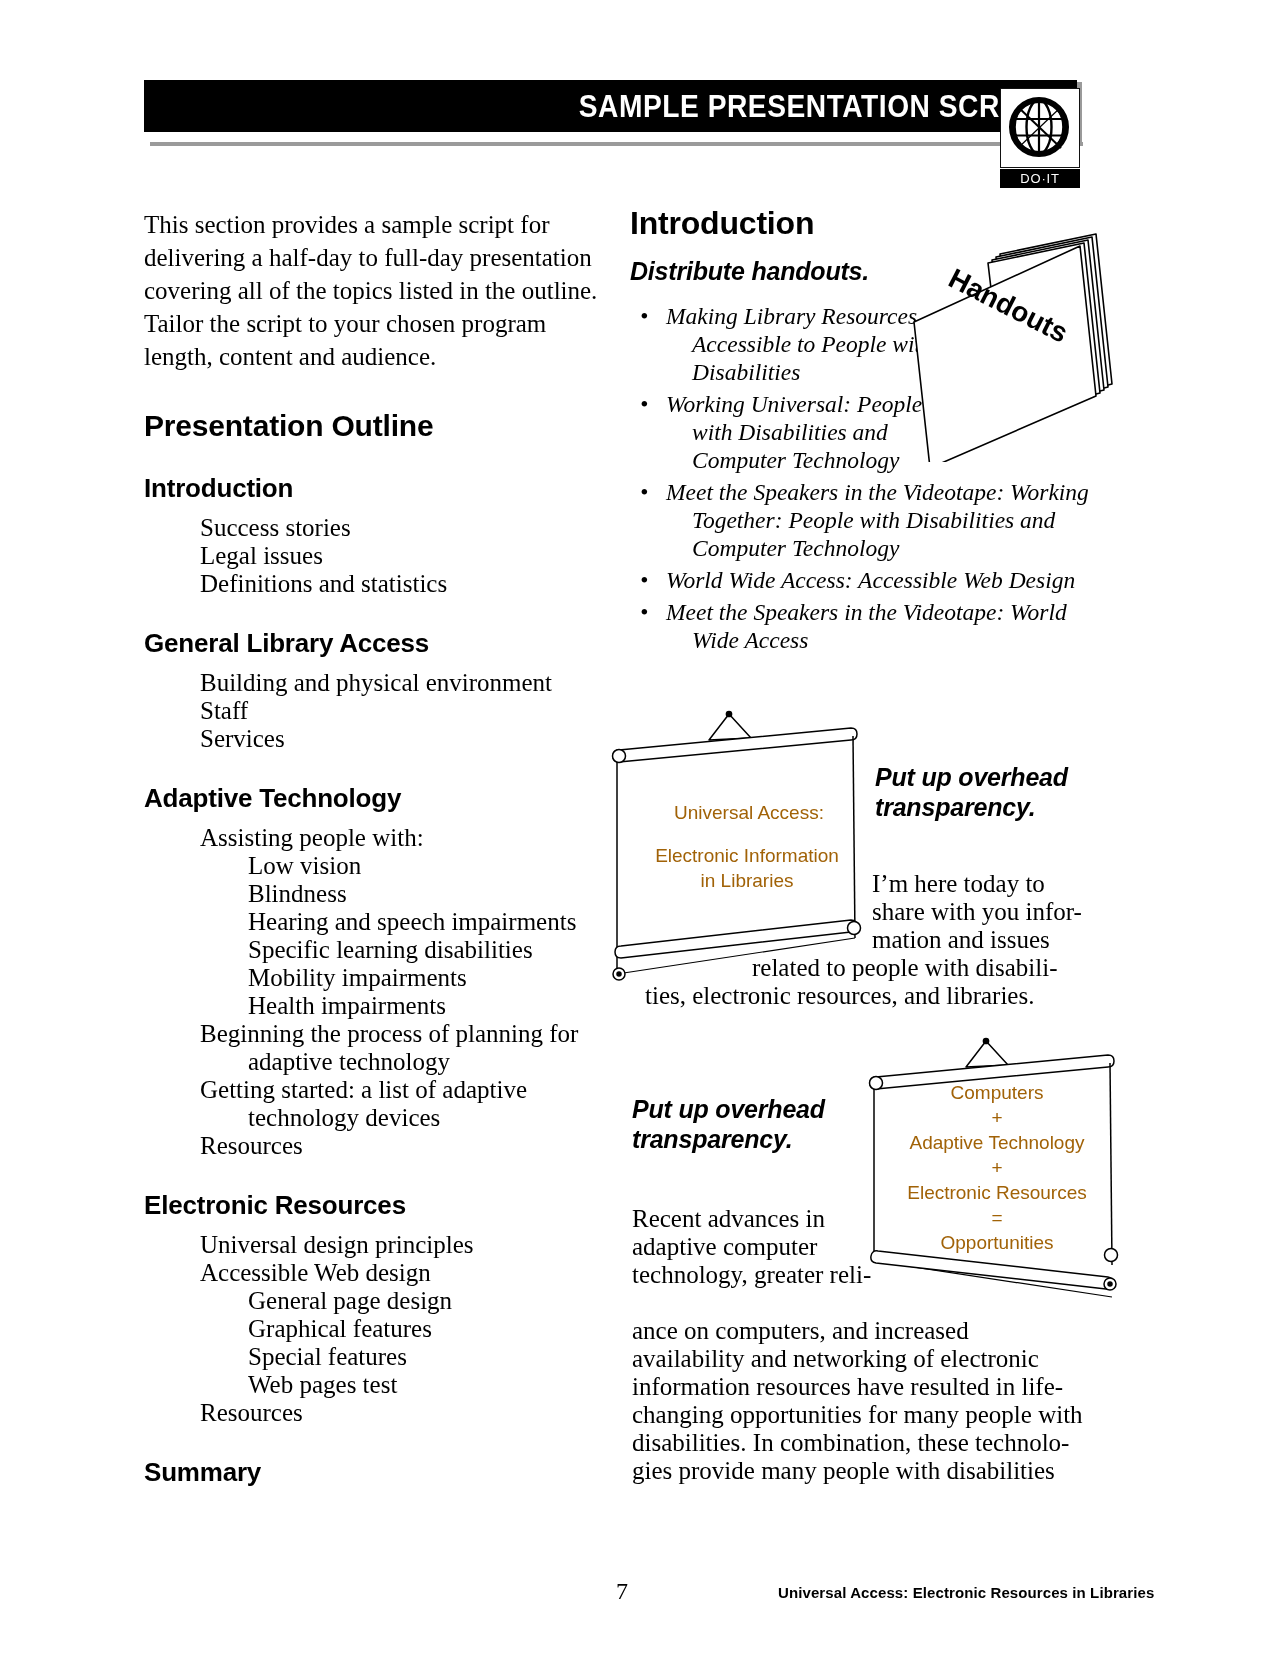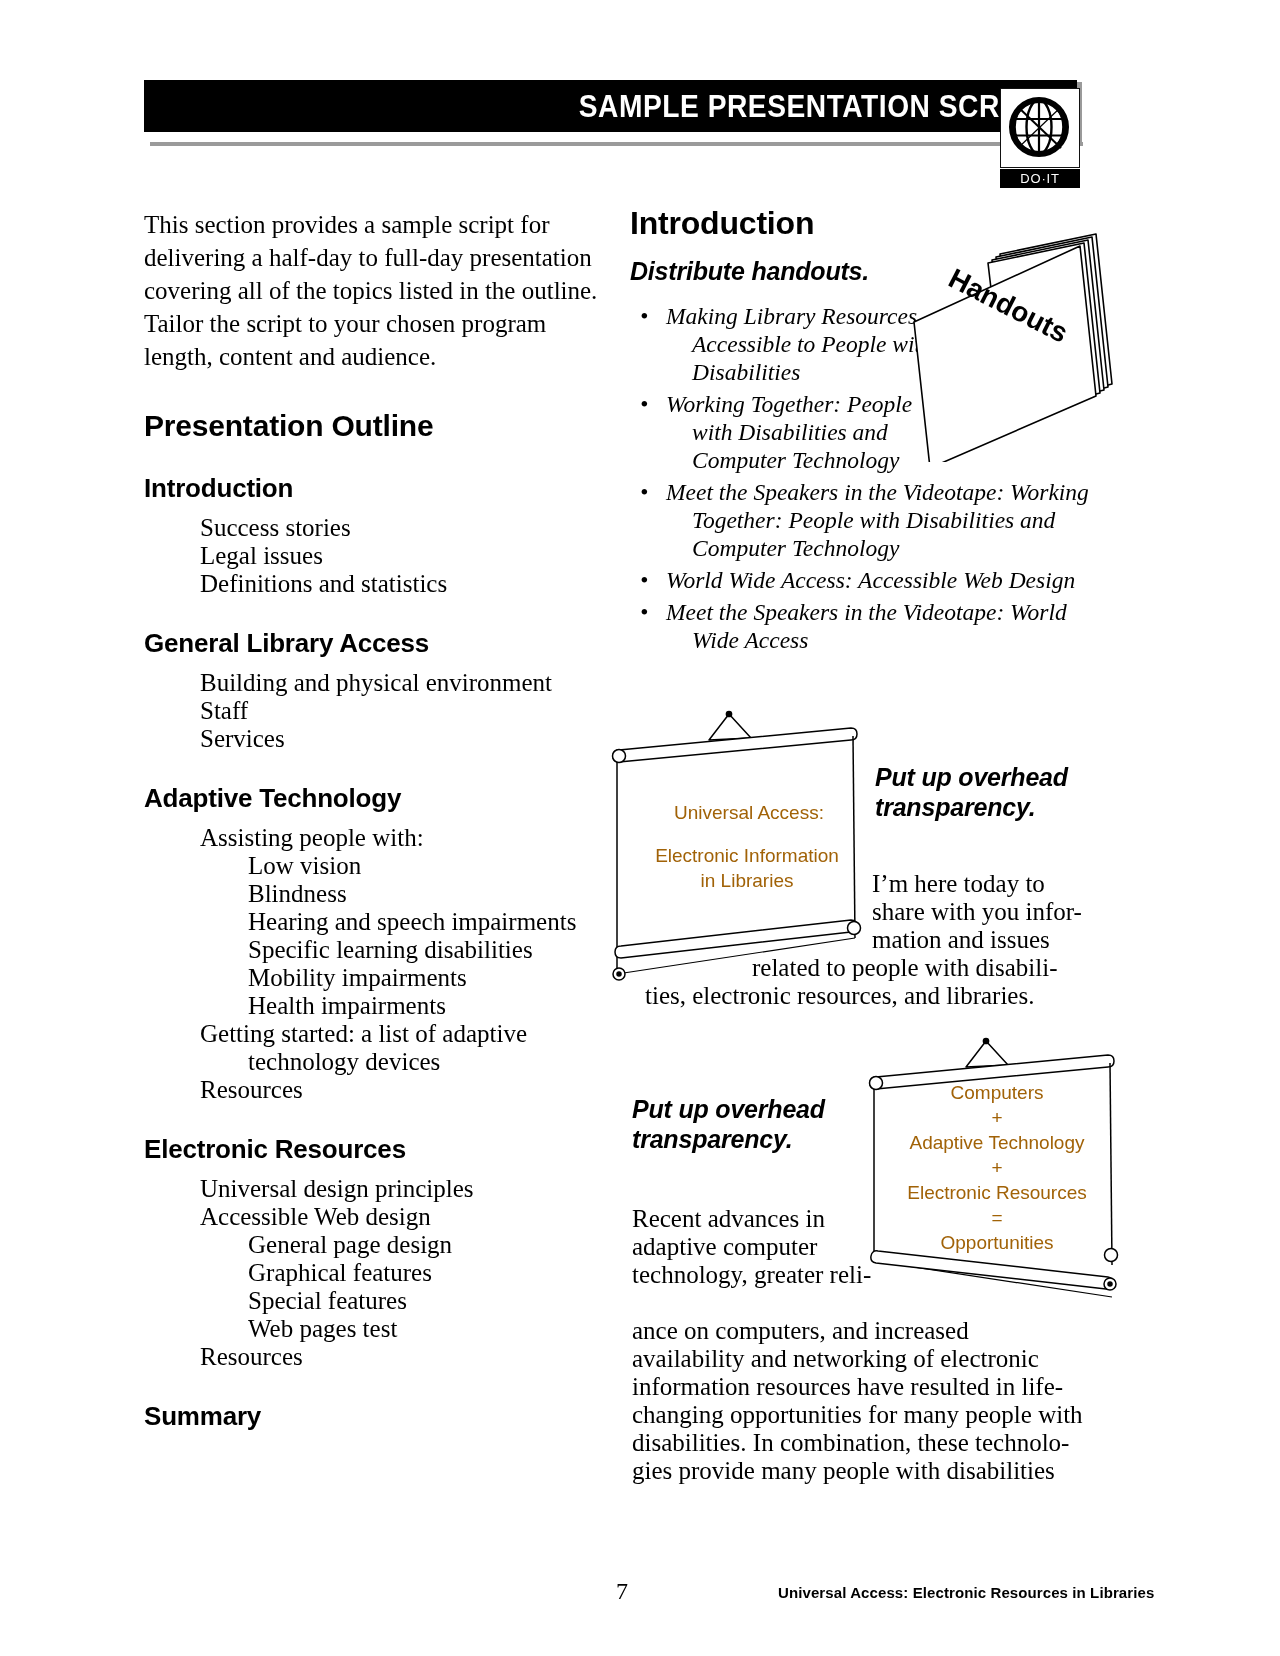--- a/index.html
+++ b/index.html
@@ -295,20 +295,21 @@
         </ul>
         <h2 class="section-h2">Adaptive Technology</h2>
         <ul class="outline-list">
           <li class="">Assisting people with:</li>
           <li class="lvl2">Low vision</li>
           <li class="lvl2">Blindness</li>
           <li class="lvl2">Hearing and speech impairments</li>
           <li class="lvl2">Specific learning disabilities</li>
           <li class="lvl2">Mobility impairments</li>
           <li class="lvl2">Health impairments</li>
+          <li class="wrap">Beginning the process of planning for adaptive technology</li>
           <li class="wrap">Getting started:  a list of adaptive technology devices</li>
           <li class="">Resources</li>
         </ul>
         <h2 class="section-h2">Electronic Resources</h2>
         <ul class="outline-list">
           <li class="">Universal design principles</li>
           <li class="">Accessible Web design</li>
           <li class="lvl2">General page design</li>
           <li class="lvl2">Graphical features</li>
           <li class="lvl2">Special features</li>
@@ -317,21 +318,21 @@
         </ul>
         <h2 class="section-h2">Summary</h2>
       </div>
   </div>
 
   <div class="col-right">
     <h1 class="intro-h1">Introduction</h1>
     <p class="cue">Distribute handouts.</p>
     <ul class="handout-list" id="handout-list">
         <li class="hl-narrow">Making Library Resources Accessible to People with Disabilities</li>
-        <li class="hl-narrow">Working Together: People with Disabilities and Computer Technology</li>
+        <li class="hl-narrow">Working Universal: People with Disabilities and Computer Technology</li>
         <li>Meet the Speakers in the Videotape: Working Together: People with Disabilities and Computer Technology</li>
         <li>World Wide Access: Accessible Web Design</li>
         <li>Meet the Speakers in the Videotape: World Wide Access</li>
       </ul>
   </div>
 
   <div class="handouts-art">
     <svg width="220" height="240" viewBox="0 0 220 240">
       <g fill="#ffffff" stroke="#000000" stroke-width="1.6" stroke-linejoin="round">
         <path d="M100 32 L196 12 L212 162 L118 186 Z"></path>

